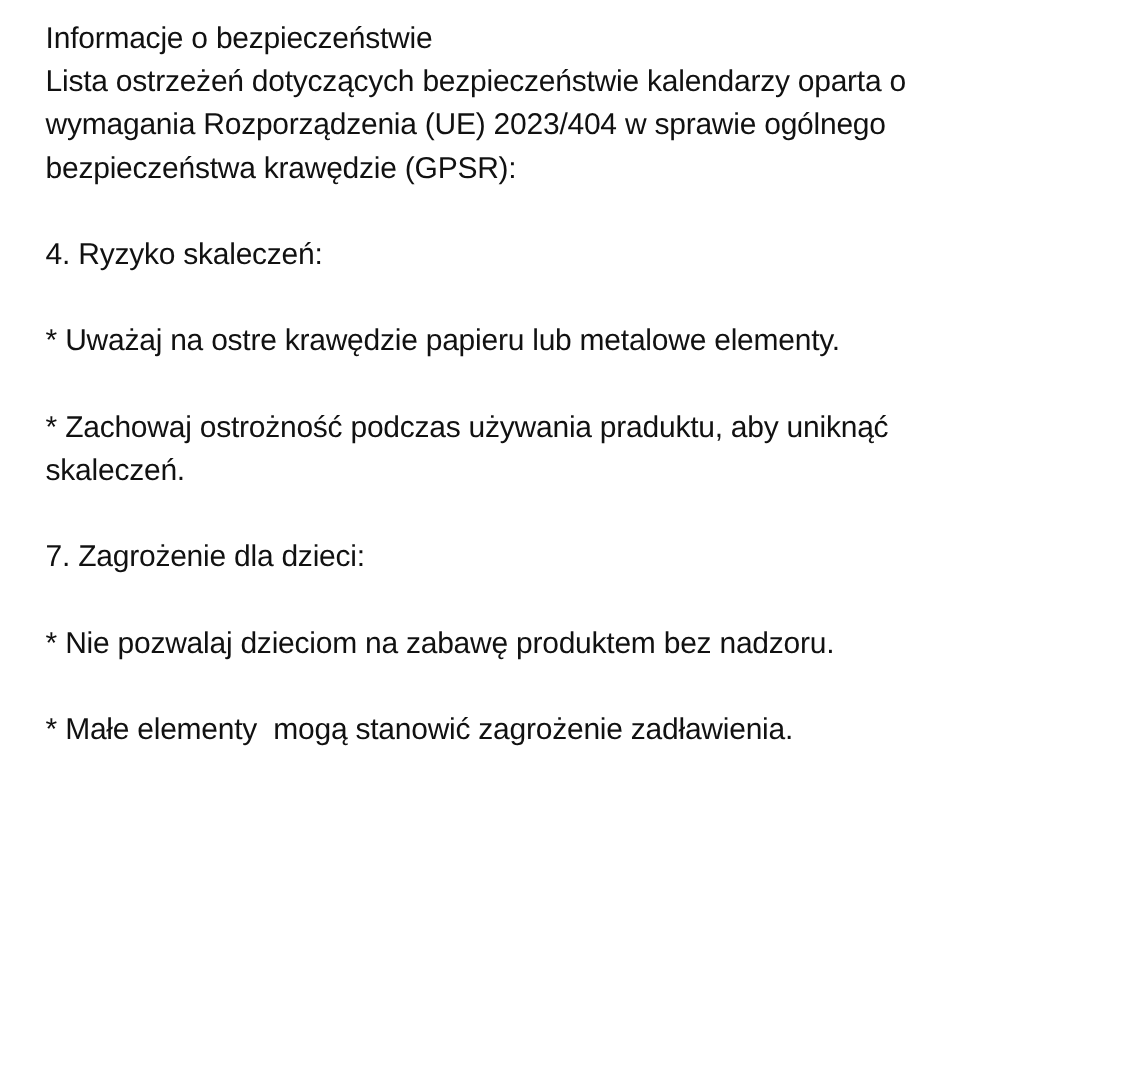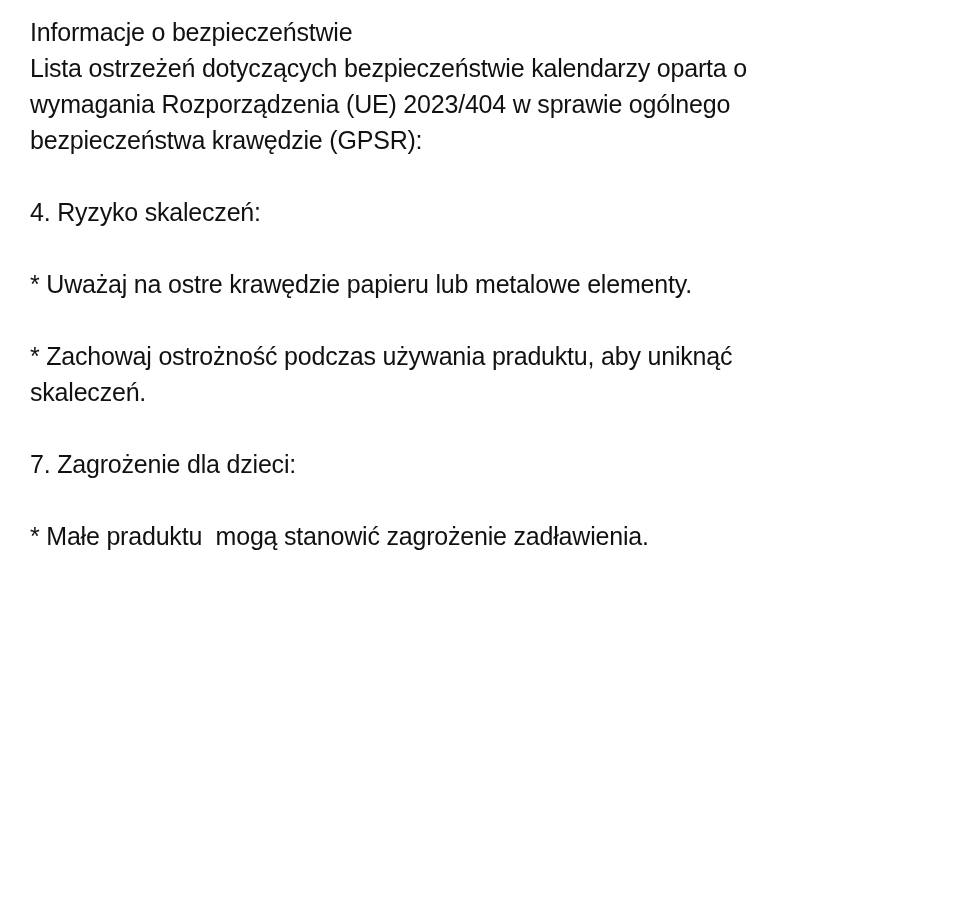--- a/index.html
+++ b/index.html
@@ -8,21 +8,21 @@
     background: #ffffff;
   }
   body {
     width: 957px;
     height: 909px;
     overflow: hidden;
     font-family: "Liberation Sans", "DejaVu Sans", sans-serif;
     color: #111111;
   }
   .doc {
-    padding: 14px 30px 0 30px;
+    padding: 14px 30px 0 38px;
     font-size: 25px;
     line-height: 36px;
     letter-spacing: -0.2px;
   }
   .paragraph {
     margin: 0 0 36px 0;
   }
   .text-line {
     white-space: pre;   
     min-height: 36px;
@@ -50,18 +50,21 @@
 
   <div class="paragraph">
     <div class="text-line">* Zachowaj ostrożność podczas używania praduktu, aby uniknąć</div>
     <div class="text-line">skaleczeń.</div>
   </div>
 
   <div class="paragraph">
     <div class="text-line">7. Zagrożenie dla dzieci:</div>
   </div>
 
+  <div class="paragraph">
+    <div class="text-line">* Nie pozwalaj dzieciom na zabawę produktem bez nadzoru.</div>
+  </div>
 
   <div class="paragraph">
-    <div class="text-line">* Małe praduktu  mogą stanowić zagrożenie zadławienia.</div>
+    <div class="text-line">* Małe elementy  mogą stanowić zagrożenie zadławienia.</div>
   </div>
 
 </div>
 
 </body></html>

